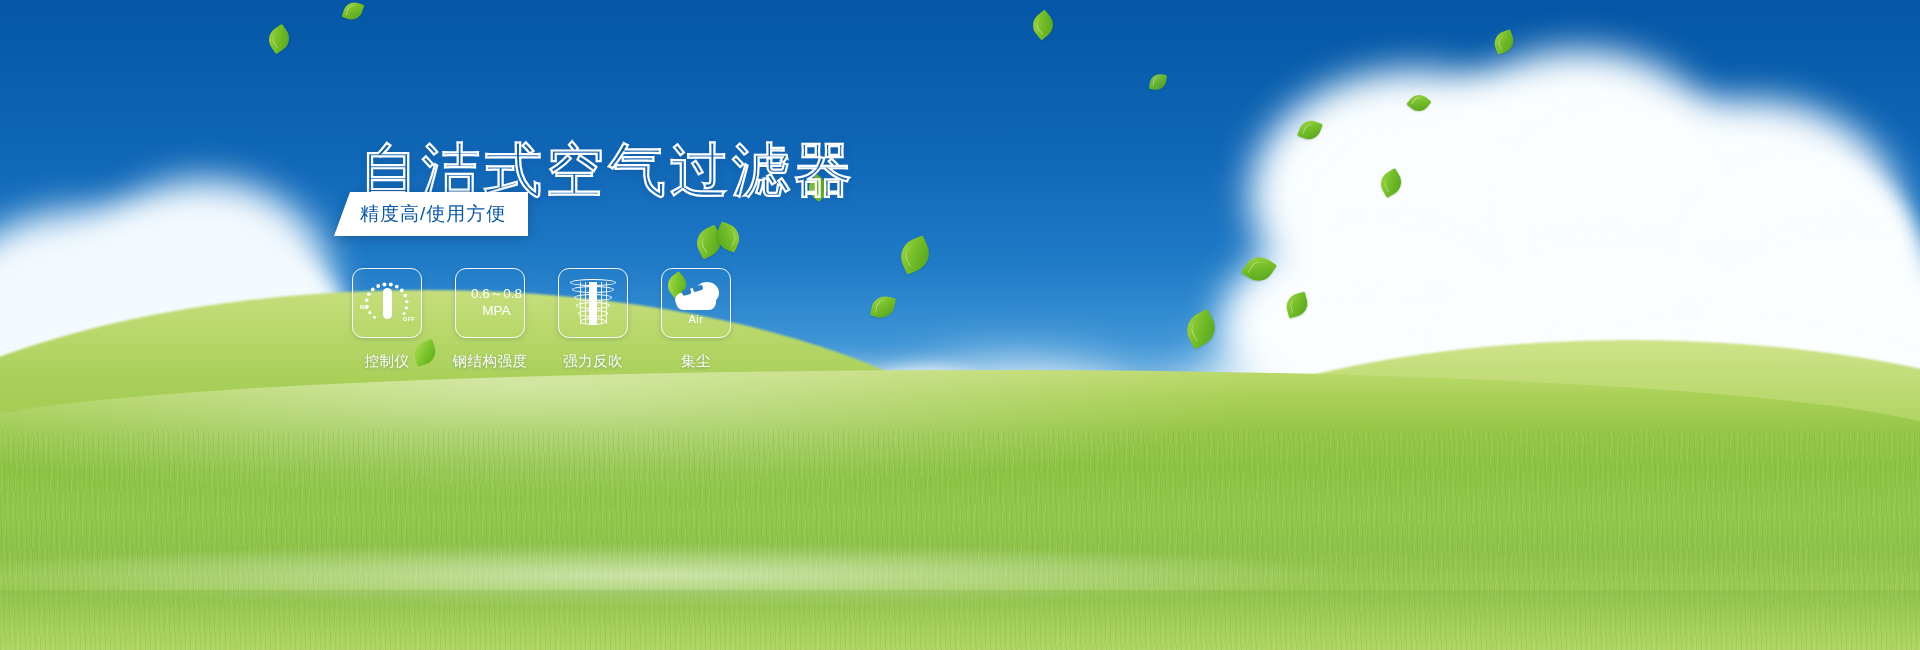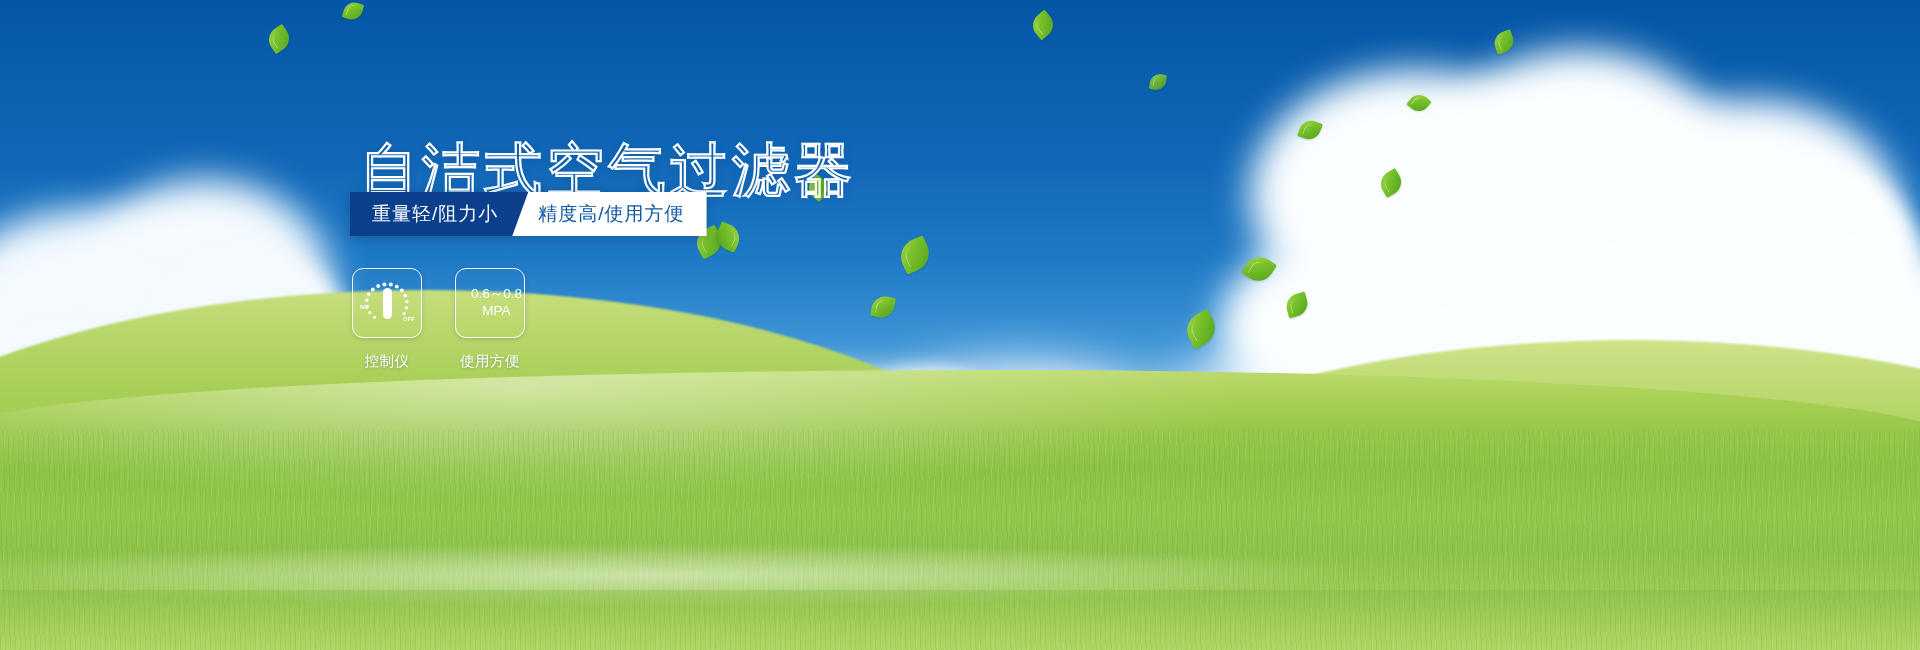--- a/index.html
+++ b/index.html
@@ -334,21 +334,20 @@
   <div class="leaf" style="left:1494px;top:32px;width:20px;height:20px;transform:rotate(-20deg);"></div>
   <div class="leaf" style="left:1150px;top:74px;width:16px;height:16px;transform:rotate(8deg);opacity:0.9;"></div>
 
   <div class="title-block">
     <div class="title-leaf-a leaf"></div>
     <div class="title-leaf-b leaf"></div>
     <div class="main-title">自洁式空气过滤器</div>
   </div>
 
   <div class="sub-row">
-    <div class="pill-dark">重量轻/阻力小</div>
     <div class="pill-light">精度高/使用方便</div>
   </div>
 
   <div class="features">
 
     <div class="feature">
       <div class="fbox">
         <div class="gauge">
           <svg class="gauge-dots" viewBox="0 0 52 48">
             <g fill="#ffffff">
@@ -375,21 +374,55 @@
         </div>
       </div>
       <div class="fcap">控制仪</div>
     </div>
 
     <div class="feature">
       <div class="fbox">
         <div class="fbox-text">0.6～0.8</div>
         <div class="fbox-text">MPA</div>
       </div>
-      <div class="fcap">使用方便</div>
+      <div class="fcap">钢结构强度</div>
     </div>
 
-
-
+    <div class="feature">
+      <div class="fbox">
+        <div class="stack">
+          <div class="rib" style="left:10px;"></div>
+          <div class="rib" style="left:15px;"></div>
+          <div class="rib" style="left:31px;"></div>
+          <div class="rib" style="left:36px;"></div>
+          <div class="core"></div>
+          <div class="disc" style="top:1px;  width:46px;"></div>
+          <div class="disc" style="top:8px;  width:42px;"></div>
+          <div class="disc" style="top:16px; width:38px;"></div>
+          <div class="disc" style="top:24px; width:34px;"></div>
+          <div class="disc" style="top:32px; width:30px;"></div>
+          <div class="disc" style="top:40px; width:26px;"></div>
+        </div>
+      </div>
+      <div class="fcap">强力反吹</div>
+    </div>
+
+
+    <div class="feature">
+      <div class="fbox">
+        <div class="icon-leaf" style="left:5px;top:6px;transform:rotate(-38deg);"></div>
+        <div class="cloudicon">
+          <div class="lobe" style="left:22px;top:0px;width:24px;height:22px;"></div>
+          <div class="lobe" style="left:12px;top:6px;width:18px;height:17px;"></div>
+          <div class="lobe" style="left:2px;top:11px;width:14px;height:13px;"></div>
+          <div class="base"></div>
+          <div class="notch"></div>
+          <div class="notch2"></div>
+        </div>
+        <div class="air-lbl">Air</div>
+      </div>
+      <div class="fcap">集尘</div>
+      <div class="icon-leaf" style="left:62px;top:74px;width:22px;height:22px;transform:rotate(-18deg);"></div>
+    </div>
 
   </div>
 
 </div>
 
 </body></html>

